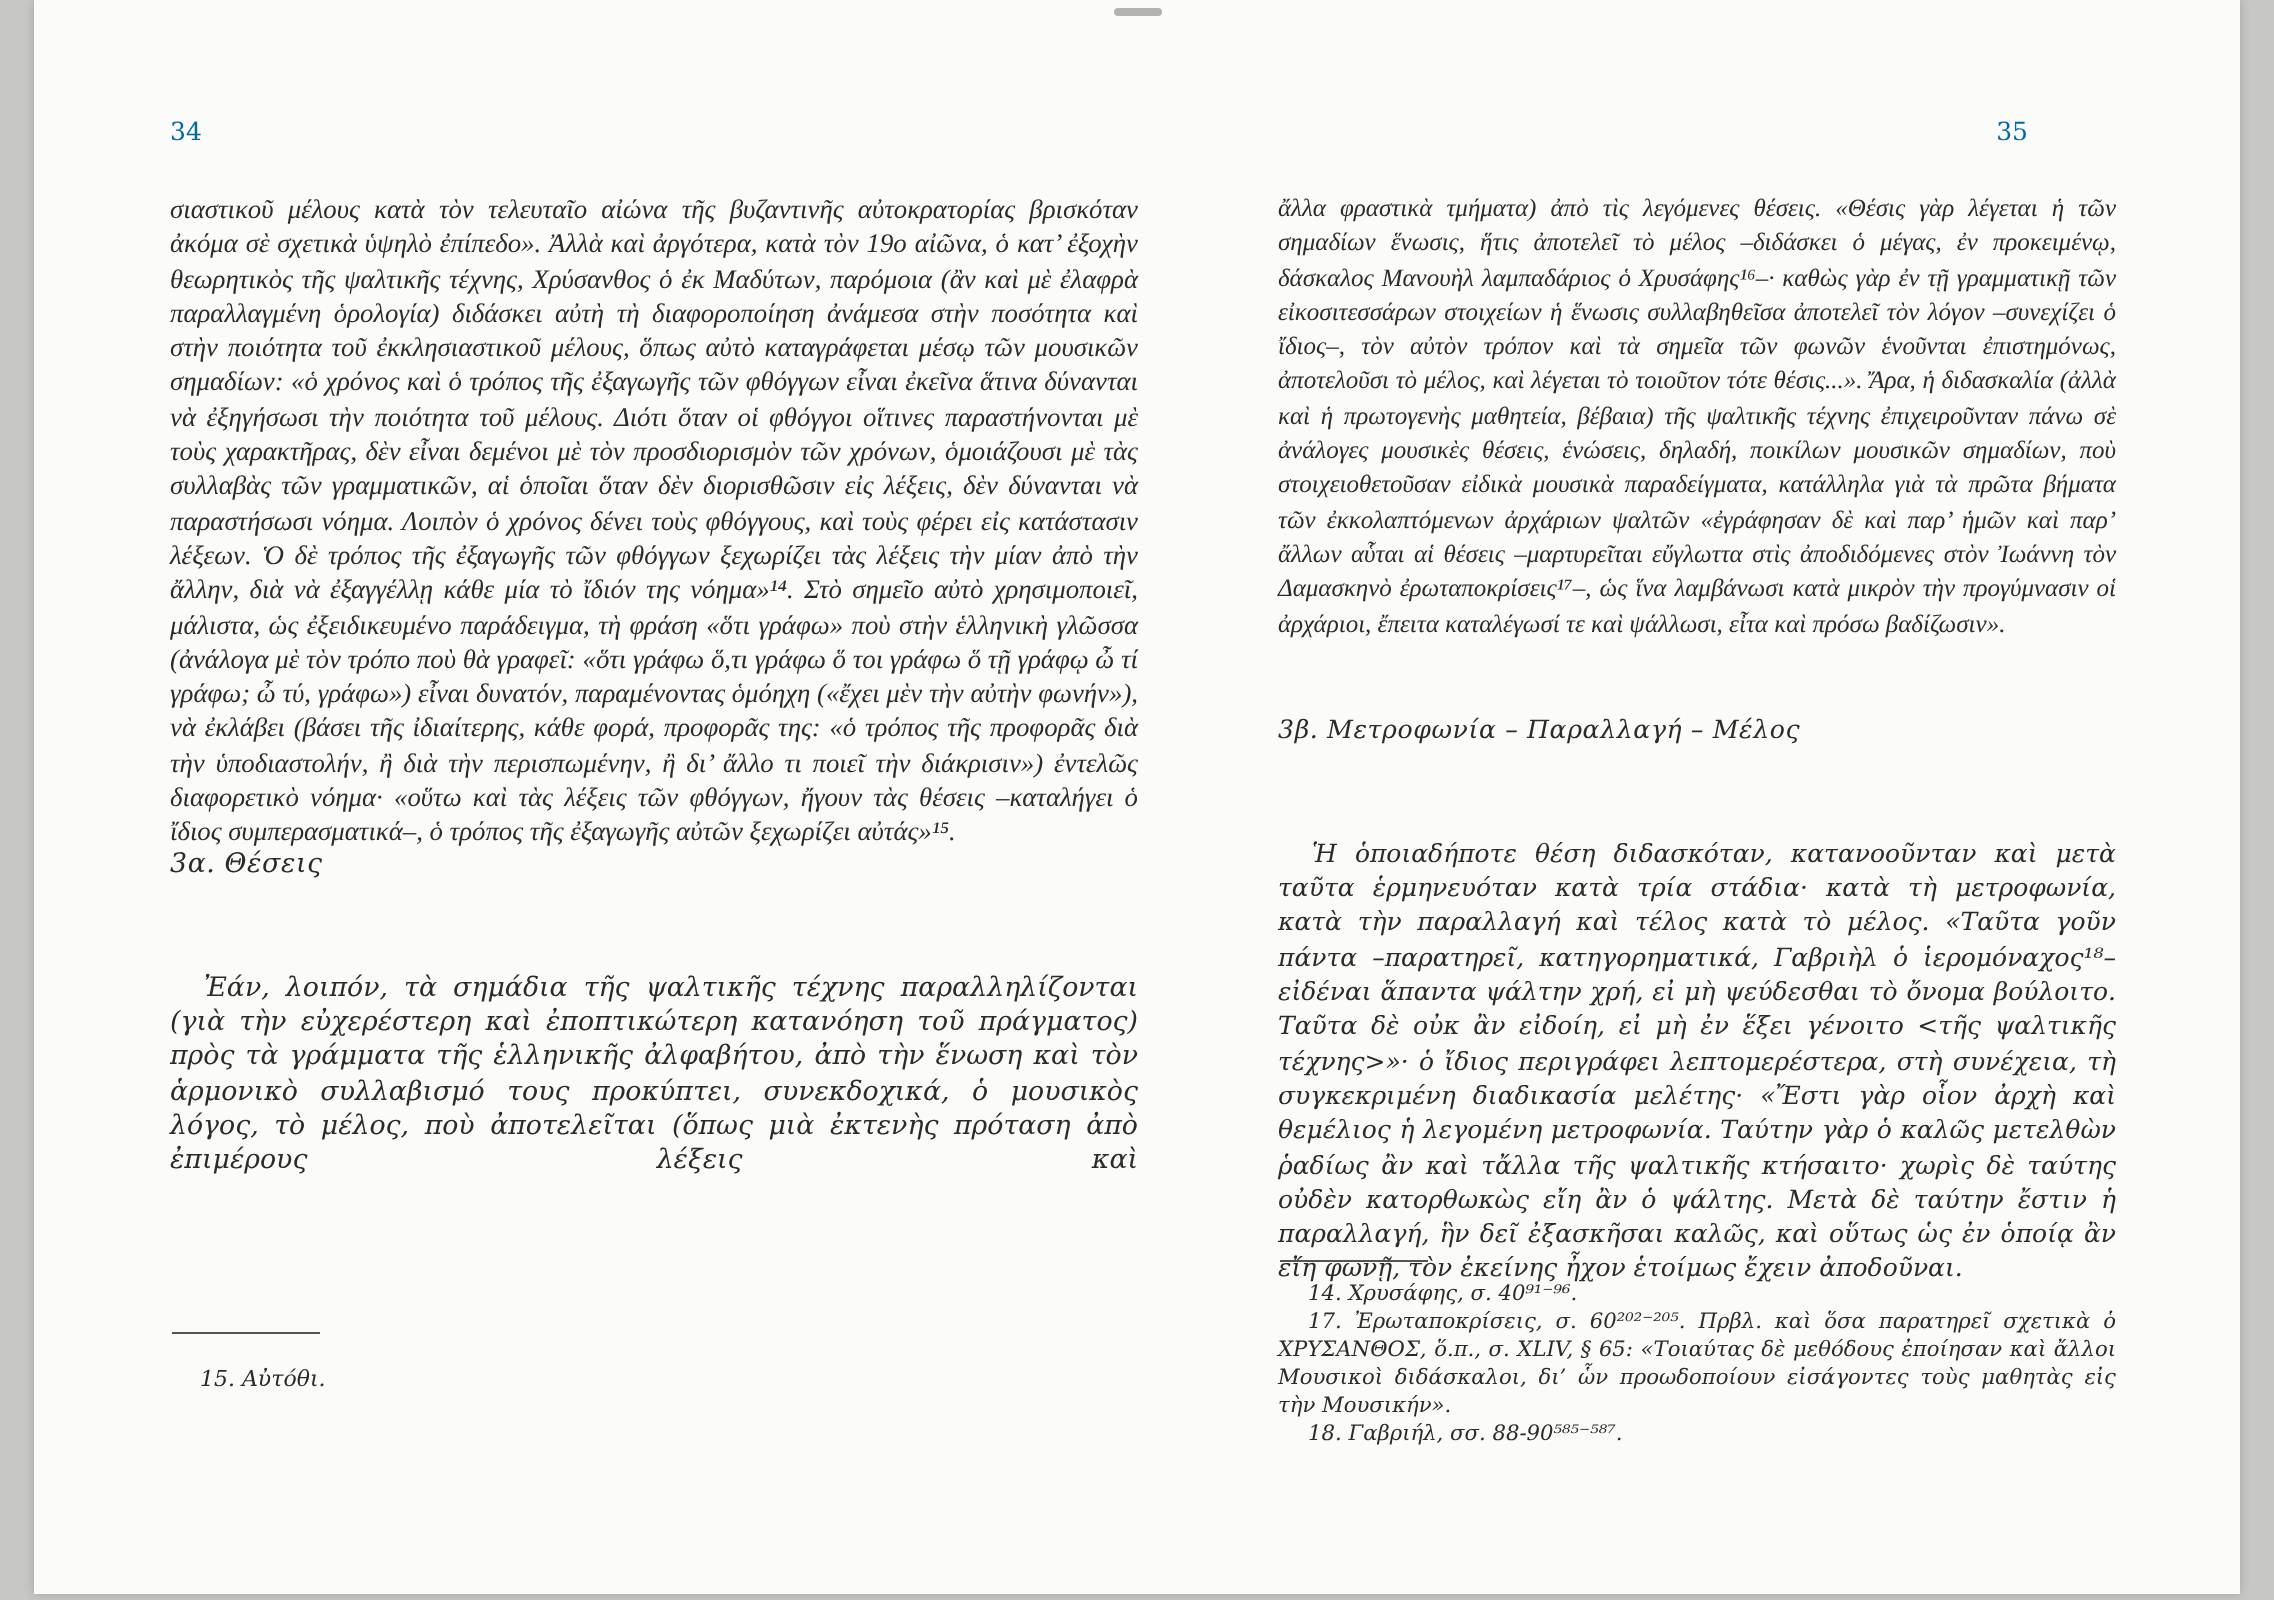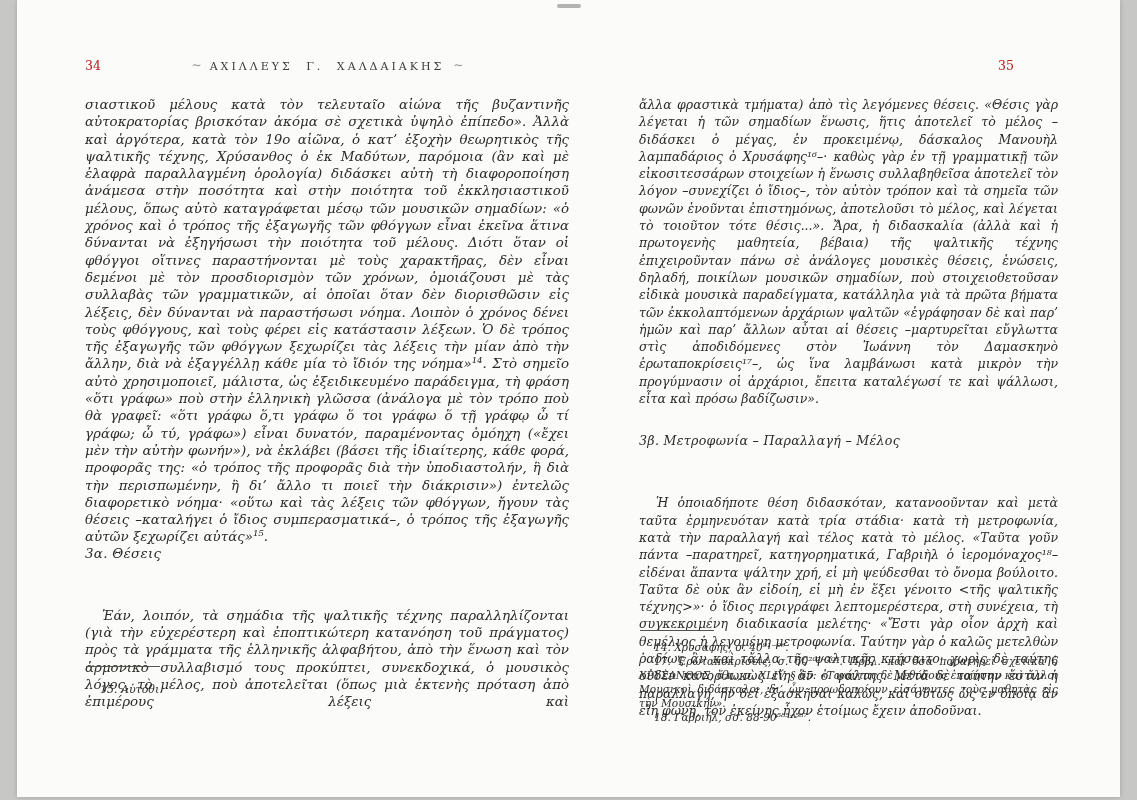--- a/index.html
+++ b/index.html
@@ -32,21 +32,21 @@
   .page-right { left: 622px; width: 419px; }
 
   .page-header {
     margin-top: 58px;
     display: grid;
     align-items: baseline;
     font-size: 12px;
   }
   .header-left  { grid-template-columns: 44px 1fr 44px; }
   .header-right { grid-template-columns: 44px 1fr 44px; }
-  .pagenum { color: #b91c1c; font-size: 12.5px; }
+  .pagenum { color: #0369a1; font-size: 12.5px; }
   .pagenum-right { text-align: right; }
   .running-head-wrap {
     text-align: center;
     white-space: nowrap;
   }
   .running-head {
     font-size: 11px;
     letter-spacing: 3px;
     word-spacing: 7px;
     color: #3c3c38;
@@ -60,32 +60,32 @@
   }
 
   .para {
     margin: 0;
     text-align: justify;
     font-style: italic;
     hyphens: auto;
   }
   .body-left  { font-size: 13.4px; line-height: 17.3px; }
   .body-right { font-size: 12.5px; line-height: 17.3px; }
-  .first-body { margin-top: 23px; }
+  .first-body { margin-top: 23px; font-family: Liberation Serif, serif; }
   .indent { text-indent: 17px; margin-top: 46px; }
   .fill-last { text-align-last: justify; }
 
   .section-heading {
     font-style: italic;
     font-weight: normal;
     letter-spacing: 0.3px;
     margin: 0;
   }
   .heading-left  { font-size: 13.4px; margin-bottom: 13px; }
-  .heading-right { font-size: 12.6px; margin-top: 26px; margin-bottom: 15px; }
+  .heading-right { font-size: 12.6px; margin-top: 36px; margin-bottom: 15px; }
 
   .footnotes { position: absolute; left: 0; right: 0; }
   .footnotes-left  { top: 666px; }
   .footnotes-right { top: 630px; }
   .fn-rule {
     width: 74px; height: 1px;
     background: #55554f;
     margin-left: 1px;
     margin-bottom: 15px;
   }
@@ -102,21 +102,20 @@
 </head>
 <body>
 
 <div class="spread">
 
   <div class="drag-handle"></div>
 
   <div class="page page-left">
     <div class="page-header header-left">
       <span class="pagenum">34</span>
-      <span class="running-head-wrap"><span class="ornament">∼</span><span class="running-head">ΑΧΙΛΛΕΥΣ Γ. ΧΑΛΔΑΙΑΚΗΣ</span><span class="ornament">∼</span></span>
       <span></span>
     </div>
 
     <p class="para body-left first-body">σιαστικοῦ μέλους κατὰ τὸν τελευταῖο αἰώνα τῆς βυζαντινῆς αὐτοκρατορίας βρισκόταν ἀκόμα σὲ σχετικὰ ὑψηλὸ ἐπίπεδο». Ἀλλὰ καὶ ἀργότερα, κατὰ τὸν 19ο αἰῶνα, ὁ κατ’ ἐξοχὴν θεωρητικὸς τῆς ψαλτικῆς τέχνης, Χρύσανθος ὁ ἐκ Μαδύτων, παρόμοια (ἂν καὶ μὲ ἐλαφρὰ παραλλαγμένη ὁρολογία) διδάσκει αὐτὴ τὴ διαφοροποίηση ἀνάμεσα στὴν ποσότητα καὶ στὴν ποιότητα τοῦ ἐκκλησιαστικοῦ μέλους, ὅπως αὐτὸ καταγράφεται μέσῳ τῶν μουσικῶν σημαδίων: «ὁ χρόνος καὶ ὁ τρόπος τῆς ἐξαγωγῆς τῶν φθόγγων εἶναι ἐκεῖνα ἅτινα δύνανται νὰ ἐξηγήσωσι τὴν ποιότητα τοῦ μέλους. Διότι ὅταν οἱ φθόγγοι οἵτινες παραστήνονται μὲ τοὺς χαρακτῆρας, δὲν εἶναι δεμένοι μὲ τὸν προσδιορισμὸν τῶν χρόνων, ὁμοιάζουσι μὲ τὰς συλλαβὰς τῶν γραμματικῶν, αἱ ὁποῖαι ὅταν δὲν διορισθῶσιν εἰς λέξεις, δὲν δύνανται νὰ παραστήσωσι νόημα. Λοιπὸν ὁ χρόνος δένει τοὺς φθόγγους, καὶ τοὺς φέρει εἰς κατάστασιν λέξεων. Ὁ δὲ τρόπος τῆς ἐξαγωγῆς τῶν φθόγγων ξεχωρίζει τὰς λέξεις τὴν μίαν ἀπὸ τὴν ἄλλην, διὰ νὰ ἐξαγγέλλῃ κάθε μία τὸ ἴδιόν της νόημα»¹⁴. Στὸ σημεῖο αὐτὸ χρησιμοποιεῖ, μάλιστα, ὡς ἐξειδικευμένο παράδειγμα, τὴ φράση «ὅτι γράφω» ποὺ στὴν ἑλληνικὴ γλῶσσα (ἀνάλογα μὲ τὸν τρόπο ποὺ θὰ γραφεῖ: «ὅτι γράφω ὅ,τι γράφω ὅ τοι γράφω ὅ τῇ γράφῳ ὦ τί γράφω; ὦ τύ, γράφω») εἶναι δυνατόν, παραμένοντας ὁμόηχη («ἔχει μὲν τὴν αὐτὴν φωνήν»), νὰ ἐκλάβει (βάσει τῆς ἰδιαίτερης, κάθε φορά, προφορᾶς της: «ὁ τρόπος τῆς προφορᾶς διὰ τὴν ὑποδιαστολήν, ἢ διὰ τὴν περισπωμένην, ἢ δι’ ἄλλο τι ποιεῖ τὴν διάκρισιν») ἐντελῶς διαφορετικὸ νόημα· «οὕτω καὶ τὰς λέξεις τῶν φθόγγων, ἤγουν τὰς θέσεις –καταλήγει ὁ ἴδιος συμπερασματικά–, ὁ τρόπος τῆς ἐξαγωγῆς αὐτῶν ξεχωρίζει αὐτάς»¹⁵.</p>
 
     <h3 class="section-heading heading-left">3α. Θέσεις</h3>
 
     <p class="para body-left indent fill-last">Ἐάν, λοιπόν, τὰ σημάδια τῆς ψαλτικῆς τέχνης παραλληλίζονται (γιὰ τὴν εὐχερέστερη καὶ ἐποπτικώτερη κατανόηση τοῦ πράγματος) πρὸς τὰ γράμματα τῆς ἑλληνικῆς ἀλφαβήτου, ἀπὸ τὴν ἕνωση καὶ τὸν ἁρμονικὸ συλλαβισμό τους προκύπτει, συνεκδοχικά, ὁ μουσικὸς λόγος, τὸ μέλος, ποὺ ἀποτελεῖται (ὅπως μιὰ ἐκτενὴς πρόταση ἀπὸ ἐπιμέρους λέξεις καὶ</p>
 
     <div class="footnotes footnotes-left">

